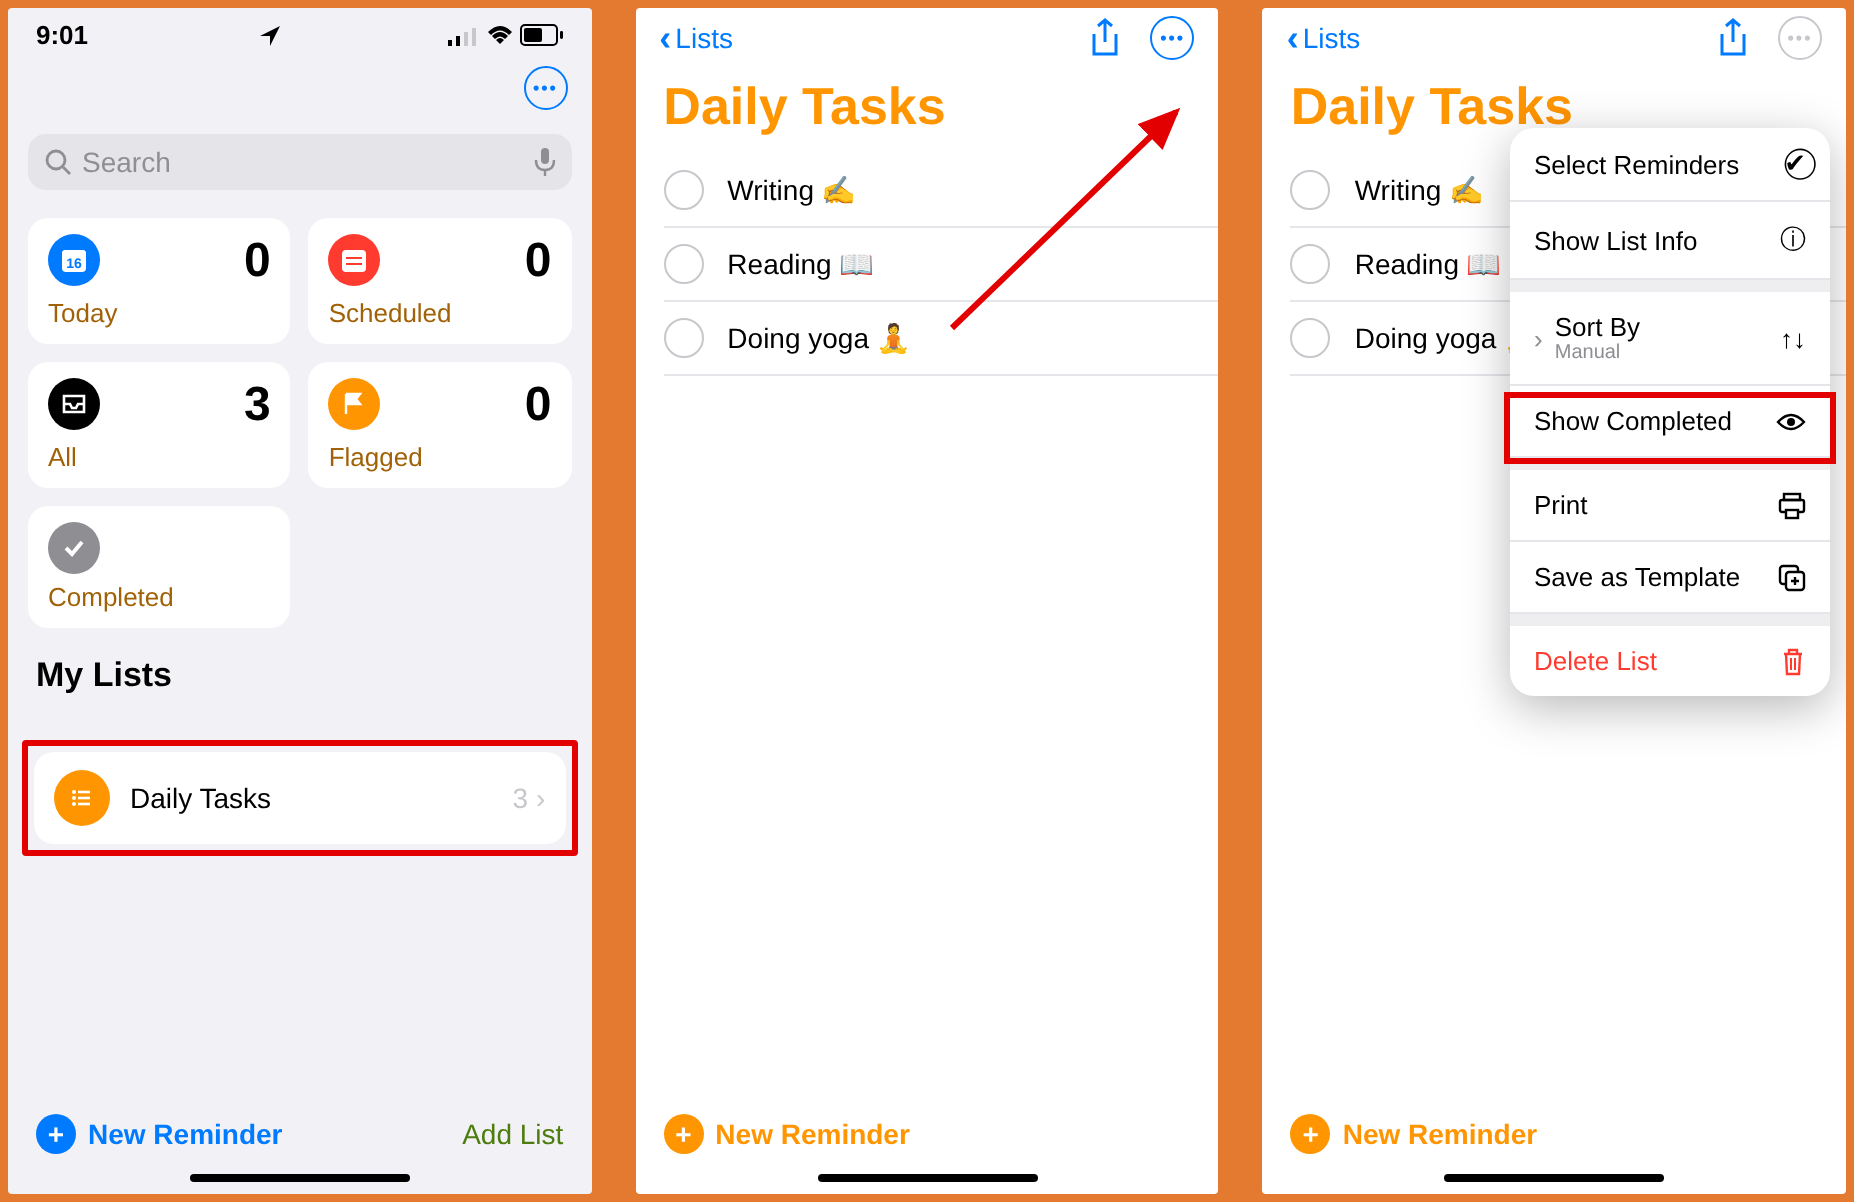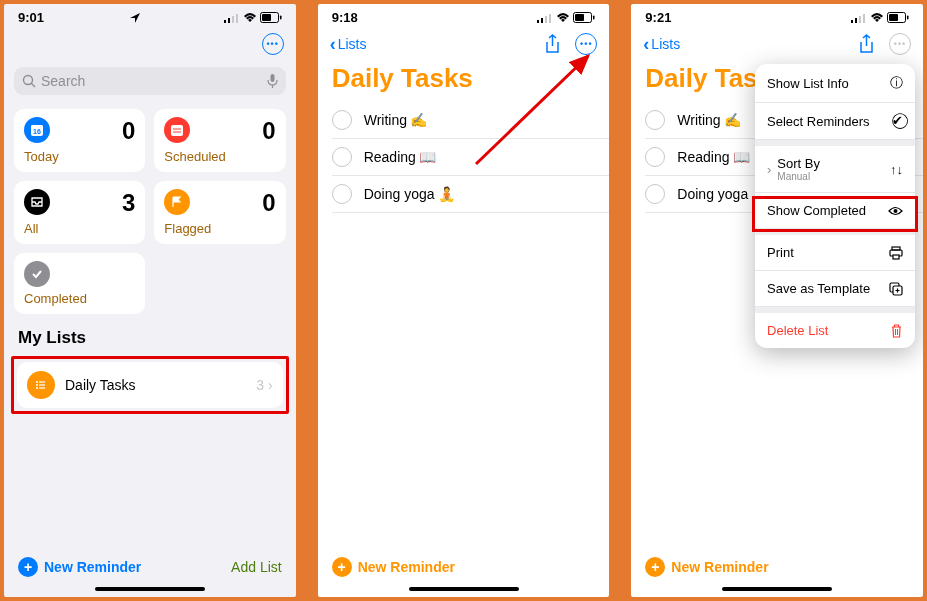--- a/index.html
+++ b/index.html
@@ -17,21 +17,21 @@
 .search { margin: 4px 10px; background: #e4e4e9; border-radius: 9px; display: flex; align-items: center; padding: 6px 8px; color: #8e8e93; font-size: 14px; }
 .search .mic { margin-left: auto; }
 .card-grid { display: grid; grid-template-columns: 1fr 1fr; gap: 9px; padding: 10px; }
 .card { background: #fff; border-radius: 10px; padding: 8px 10px; display: flex; flex-direction: column; }
 .card-top { display: flex; justify-content: space-between; align-items: flex-start; }
 .card-icon { width: 26px; height: 26px; border-radius: 50%; display: flex; align-items: center; justify-content: center; color: #fff; font-size: 12px; font-weight: bold; }
 .card-count { font-size: 24px; font-weight: 700; }
 .card-label { font-size: 13px; color: #a16207; margin-top: 4px; }
 .card.completed { grid-column: 1; }
 .card.completed .card-icon { background: #8e8e93; }
-.section-title { font-size: 17px; font-weight: 700; padding: 4px 14px 8px; }
+.section-title { font-size: 17px; font-weight: 700; padding: 4px 14px 22px; }
 .list-row { background: #fff; margin: 0 10px; border-radius: 10px; display: flex; align-items: center; padding: 9px 10px; font-size: 14px; }
 .list-row-icon { width: 28px; height: 28px; border-radius: 50%; background: #ff9500; display: flex; align-items: center; justify-content: center; margin-right: 10px; }
 .list-row-count { margin-left: auto; color: #c7c7cc; font-size: 14px; margin-right: 4px; }
 .list-row-chevron { color: #c7c7cc; font-size: 14px; }
 .red-box { border: 3px solid #e30000; border-radius: 2px; }
 .bottom-bar { margin-top: auto; display: flex; justify-content: space-between; align-items: center; padding: 10px 14px 6px; }
 .new-reminder { color: #007aff; font-size: 14px; font-weight: 600; display: flex; align-items: center; gap: 6px; }
 .new-reminder.orange { color: #ff9500; }
 .plus-circle { width: 20px; height: 20px; border-radius: 50%; display: flex; align-items: center; justify-content: center; font-size: 14px; font-weight: bold; }
 .plus-circle.blue { background: #007aff; color: #fff; }
@@ -189,45 +189,20 @@
     <div class="new-reminder">
       <div class="plus-circle blue">+</div>
       <span>New Reminder</span>
     </div>
     <div class="add-list">Add List</div>
   </div>
   <div class="home-indicator"></div>
 </div>
 
 <div class="phone">
-  <div class="statusbar">
-    <span>9:18</span>
-    <div class="right">
-      <span>
-          <svg width="16" height="10" viewBox="0 0 16 10">
-            <rect x="0" y="7" width="2" height="3" fill="#000"></rect>
-            <rect x="4" y="5" width="2" height="5" fill="#000"></rect>
-            <rect x="8" y="3" width="2" height="7" fill="#c7c7cc"></rect>
-            <rect x="12" y="1" width="2" height="9" fill="#c7c7cc"></rect>
-          </svg>
-        </span>
-      <span>
-          <svg width="14" height="10" viewBox="0 0 14 10">
-            <path d="M7 9 L9 7 Q7 5 5 7 Z M3 5 Q7 1 11 5 L9.5 6.5 Q7 4 4.5 6.5 Z M1 3 Q7 -3 13 3 L11.5 4.5 Q7 0 2.5 4.5 Z" fill="#000"></path>
-          </svg>
-        </span>
-      <span>
-          <svg width="22" height="11" viewBox="0 0 22 11">
-            <rect x="0.5" y="0.5" width="18" height="10" rx="2" fill="none" stroke="#000" stroke-width="1"></rect>
-            <rect x="2" y="2" width="9" height="7" rx="1" fill="#000"></rect>
-            <rect x="20" y="3.5" width="1.5" height="4" rx="0.7" fill="#000"></rect>
-          </svg>
-        </span>
-    </div>
-  </div>
   <div class="topbar">
     <div class="back">
       <span style="font-size:18px;font-weight:600">‹</span>
       <span>Lists</span>
     </div>
     <div class="top-actions">
       <span>
         <svg width="17" height="20" viewBox="0 0 17 20">
             <path d="M8.5 1 L8.5 12 M5 4 L8.5 1 L12 4" fill="none" stroke="#007aff" stroke-width="1.5"></path>
             <path d="M3 8 L3 18 L14 18 L14 8" fill="none" stroke="#007aff" stroke-width="1.5"></path>
@@ -260,45 +235,20 @@
   <div class="bottom-bar">
     <div class="new-reminder orange">
       <div class="plus-circle orange">+</div>
       <span>New Reminder</span>
     </div>
   </div>
   <div class="home-indicator"></div>
 </div>
 
 <div class="phone">
-  <div class="statusbar">
-    <span>9:21</span>
-    <div class="right">
-      <span>
-          <svg width="16" height="10" viewBox="0 0 16 10">
-            <rect x="0" y="7" width="2" height="3" fill="#000"></rect>
-            <rect x="4" y="5" width="2" height="5" fill="#000"></rect>
-            <rect x="8" y="3" width="2" height="7" fill="#c7c7cc"></rect>
-            <rect x="12" y="1" width="2" height="9" fill="#c7c7cc"></rect>
-          </svg>
-        </span>
-      <span>
-          <svg width="14" height="10" viewBox="0 0 14 10">
-            <path d="M7 9 L9 7 Q7 5 5 7 Z M3 5 Q7 1 11 5 L9.5 6.5 Q7 4 4.5 6.5 Z M1 3 Q7 -3 13 3 L11.5 4.5 Q7 0 2.5 4.5 Z" fill="#000"></path>
-          </svg>
-        </span>
-      <span>
-          <svg width="22" height="11" viewBox="0 0 22 11">
-            <rect x="0.5" y="0.5" width="18" height="10" rx="2" fill="none" stroke="#000" stroke-width="1"></rect>
-            <rect x="2" y="2" width="9" height="7" rx="1" fill="#000"></rect>
-            <rect x="20" y="3.5" width="1.5" height="4" rx="0.7" fill="#000"></rect>
-          </svg>
-        </span>
-    </div>
-  </div>
   <div class="topbar">
     <div class="back">
       <span style="font-size:18px;font-weight:600">‹</span>
       <span>Lists</span>
     </div>
     <div class="top-actions">
       <span>
         <svg width="17" height="20" viewBox="0 0 17 20">
             <path d="M8.5 1 L8.5 12 M5 4 L8.5 1 L12 4" fill="none" stroke="#007aff" stroke-width="1.5"></path>
             <path d="M3 8 L3 18 L14 18 L14 8" fill="none" stroke="#007aff" stroke-width="1.5"></path>
@@ -316,26 +266,26 @@
     <div class="reminder-radio"></div>
     <span>Reading 📖</span>
   </div>
   <div class="reminder-item">
     <div class="reminder-radio"></div>
     <span>Doing yoga 🧘</span>
   </div>
 
   <div class="menu">
     <div class="menu-item">
+      <span>Select Reminders</span>
+      <span class="menu-icon">✔︎⃝</span>
+    </div>
+    <div class="menu-item">
       <span>Show List Info</span>
       <span class="menu-icon">ⓘ</span>
-    </div>
-    <div class="menu-item">
-      <span>Select Reminders</span>
-      <span class="menu-icon">✔︎⃝</span>
     </div>
     <div class="menu-group-sep"></div>
     <div class="menu-item">
       <div style="display:flex;align-items:center;gap:6px">
         <span style="color:#8e8e93">›</span>
         <div class="label-wrap">
           <span>Sort By</span>
           <span class="sub">Manual</span>
         </div>
       </div>

